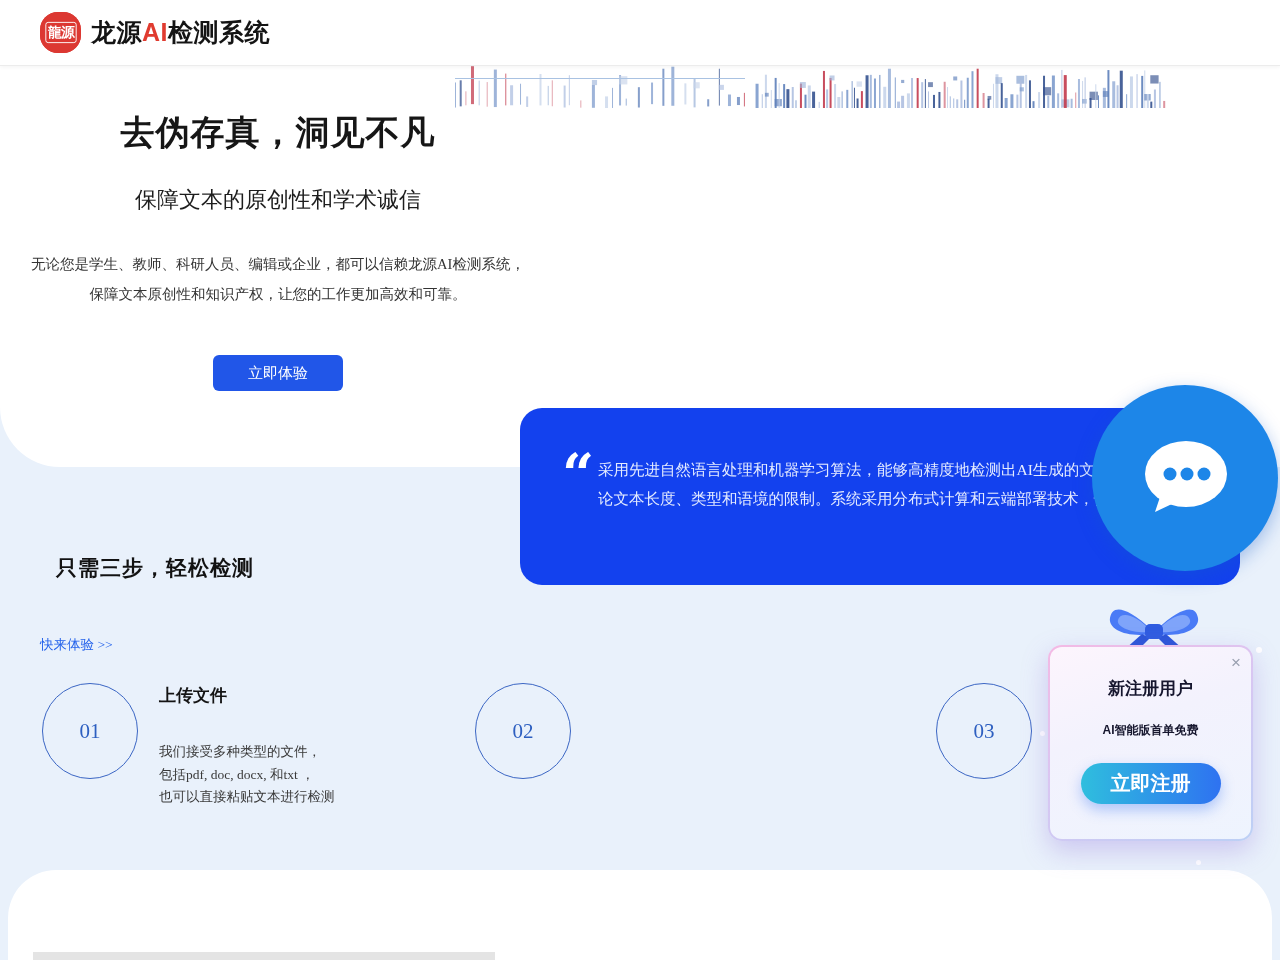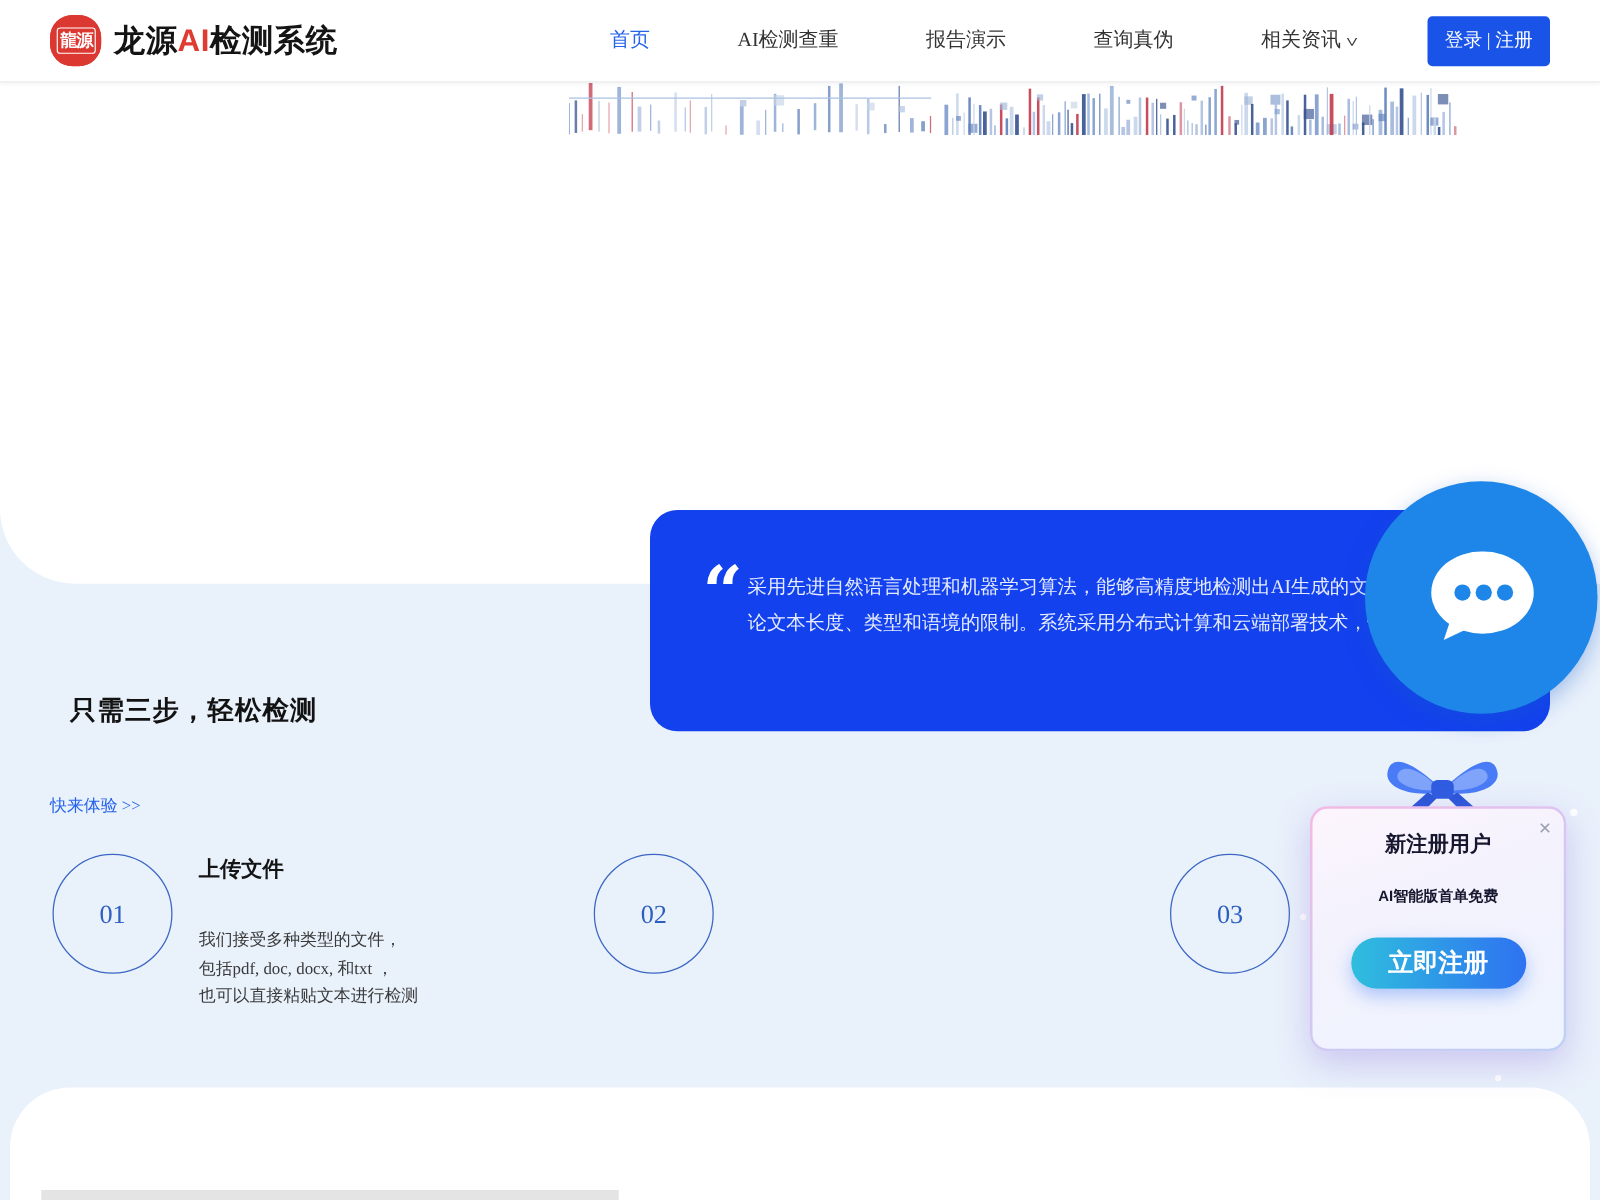--- a/index.html
+++ b/index.html
@@ -102,21 +102,21 @@
     border-radius:14px; padding:2px;
     background:linear-gradient(150deg,#f4b9e4,#d9c6f2 45%,#bcd0f5);
     box-shadow:0 10px 26px rgba(150,120,220,.35);
   }
   .promo-inner {
     width:100%; height:100%; border-radius:12px;
     background:linear-gradient(160deg,#fdf5fd 0%,#f3f2fd 40%,#eef4fe 100%);
     position:relative; text-align:center;
   }
   .promo-close { position:absolute; right:10px; top:6px; color:#9aa0b0; font-size:17px; cursor:pointer; font-family:"Liberation Sans", sans-serif; }
-  .promo-title { padding-top:17px; font-size:17px; font-weight:bold; color:#16162e; font-family:"Liberation Sans", sans-serif; }
+  .promo-title { padding-top:30px; font-size:17px; font-weight:bold; color:#16162e; font-family:"Liberation Sans", sans-serif; }
   .promo-sub { margin-top:22px; font-size:12px; font-weight:bold; color:#16162e; font-family:"Liberation Sans", sans-serif; }
   .promo-btn {
     margin-top:24px; width:140px; height:41px; border:none; border-radius:21px; cursor:pointer;
     background:linear-gradient(90deg,#2fbede,#2e72f1); color:#fff; font-size:20px; font-weight:bold;
     font-family:"Liberation Sans", sans-serif;
     box-shadow:0 6px 14px rgba(46,110,240,.35);
   }
   .sparkle { position:absolute; background:#fff; border-radius:50%; z-index:19; }
 
   
@@ -128,28 +128,20 @@
 </style>
 </head>
 <body>
 
 <div class="header">
   <div class="logo-wrap">
     <div class="logo-mark">
         <span>龍源</span>
       </div>
     <div class="brand-title sans"><span>龙源</span><span class="red">AI</span><span>检测系统</span></div>
-  </div>
-  <div class="nav">
-    <div class="nav-item active">首页</div>
-    <div class="nav-item">AI检测查重</div>
-    <div class="nav-item">报告演示</div>
-    <div class="nav-item">查询真伪</div>
-    <div class="nav-item"><span>相关资讯</span><span class="chev">∨</span></div>
-    <button class="auth-btn">登录 | 注册</button>
   </div>
 </div>
 
 <div class="hero-panel">
   <div class="bars-banner">
     <svg id="barsvg" width="712" height="42" xmlns="http://www.w3.org/2000/svg">
         <rect x="0" y="16.471253429355283" width="1" height="25.06684670781893" fill="#7d9bcc" opacity="0.75"></rect>
         <rect x="4.707021604938271" y="14.316409465020579" width="2" height="26.040294924554182" fill="#35528f" opacity="0.75"></rect>
         <rect x="10.396257716049382" y="25.31948731138546" width="1" height="13.992652606310013" fill="#d98a96" opacity="0.75"></rect>
         <rect x="15.982060185185183" y="0.1903635116598137" width="3" height="37.93009259259259" fill="#c23a4c" opacity="0.75"></rect>
@@ -296,20 +288,29 @@
         <rect x="689.2653806584362" y="28.021827846364882" width="6.465149176954732" height="6.465149176954732" fill="#5d7fba" opacity="0.65"></rect>
         <rect x="691.830401234568" y="28.002829218106996" width="2" height="13.997170781893004" fill="#c7d4ea" opacity="0.9"></rect>
         <rect x="695.289480452675" y="35.604732510288066" width="2" height="6.395267489711934" fill="#35528f" opacity="0.9"></rect>
         <rect x="695.289480452675" y="9.225660150891633" width="8.31738683127572" height="8.31738683127572" fill="#35528f" opacity="0.65"></rect>
         <rect x="698.9125643004116" y="23.514531893004115" width="2" height="18.485468106995885" fill="#aebfe0" opacity="0.9"></rect>
         <rect x="704.4435956790124" y="15.84791666666667" width="1" height="26.15208333333333" fill="#7d9bcc" opacity="0.9"></rect>
         <rect x="708.188130144033" y="34.940560699588474" width="2" height="7.059439300411523" fill="#d98a96" opacity="0.9"></rect>
         <rect x="0" y="12" width="290" height="1" fill="#a9c2e2"></rect>
       </svg>
   </div>
+  <div class="hero-left">
+    <div class="hero-title">去伪存真，洞见不凡</div>
+    <div class="hero-sub">保障文本的原创性和学术诚信</div>
+    <div class="hero-desc">
+      <div>无论您是学生、教师、科研人员、编辑或企业，都可以信赖龙源AI检测系统，</div>
+      <div>保障文本原创性和知识产权，让您的工作更加高效和可靠。</div>
+    </div>
+    <button class="hero-cta">立即体验</button>
+  </div>
 </div>
 
 <div class="quote-card">
   <div class="quote-glyph">“</div>
   <div class="quote-lines">
     <div>采用先进自然语言处理和机器学习算法，能够高精度地检测出AI生成的文本和抄</div>
     <div>论文本长度、类型和语境的限制。系统采用分布式计算和云端部署技术，快速响</div>
   </div>
 </div>
 

